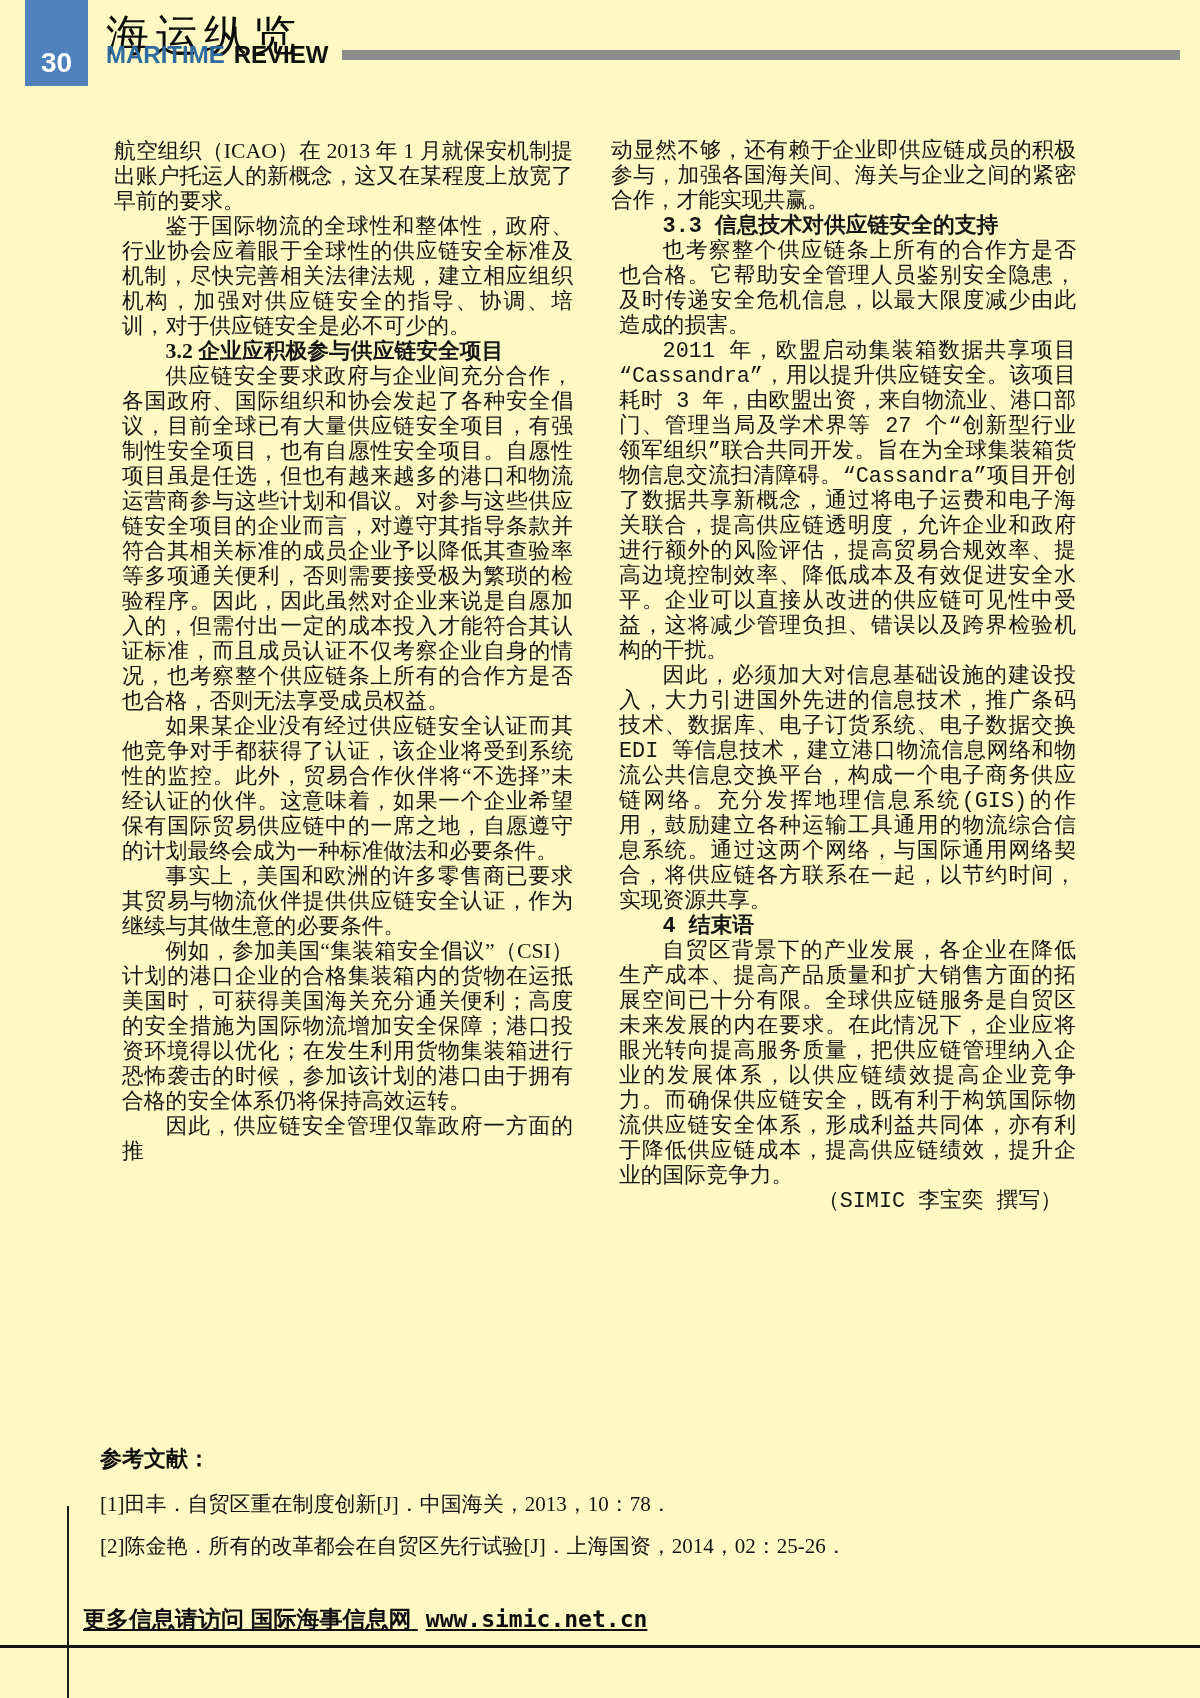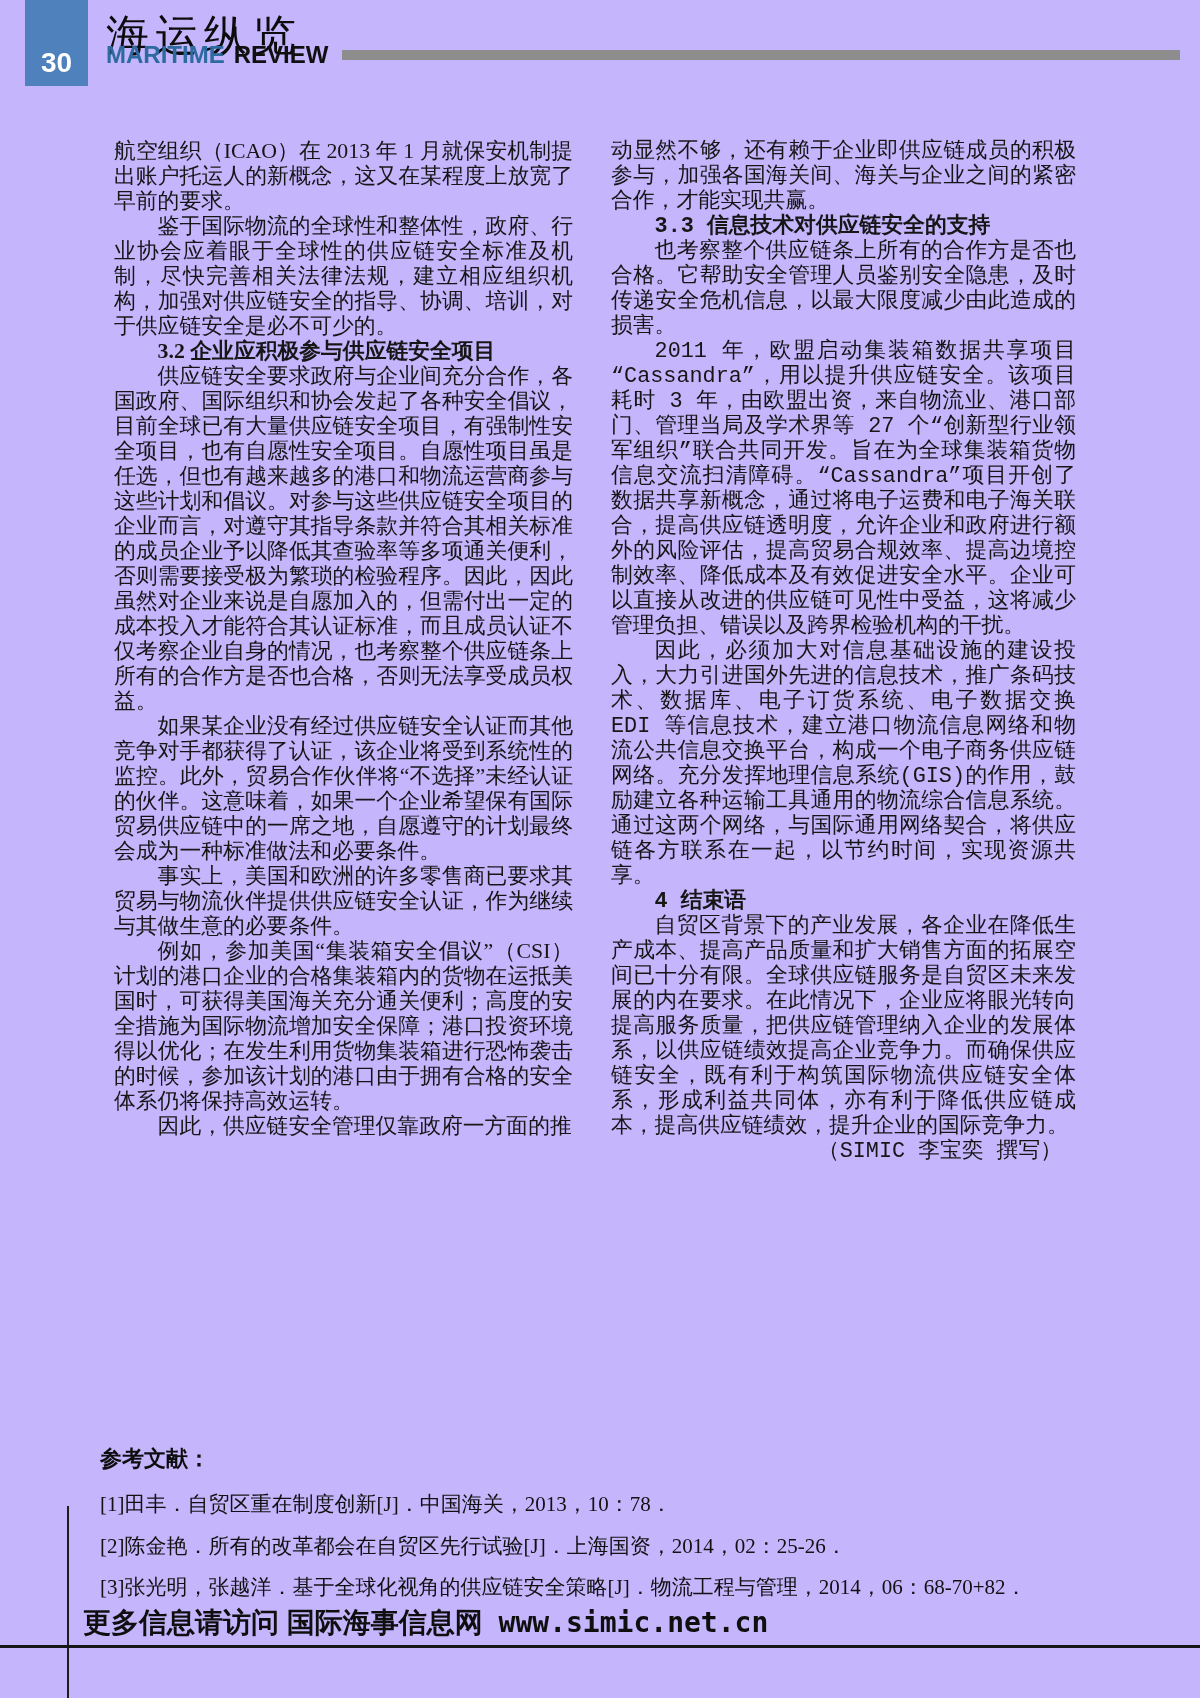--- a/index.html
+++ b/index.html
@@ -1,20 +1,20 @@
 <!DOCTYPE html>
 <html lang="zh"><head>
 <meta charset="utf-8">
 <style>
   html, body { margin: 0; padding: 0; background: #ffffff; }
   .page {
     position: relative;
     width: 1200px;
     height: 1698px;
-    background: #c4b5fd;
+    background: #fef9c3;
     overflow: hidden;
     font-family: "Liberation Serif", "DejaVu Serif", serif;
     color: #141414;
   }
 
   
   .page-num-box {
     position: absolute; left: 25px; top: 0; width: 63px; height: 86px;
     background: #4f81bd; color: #ffffff;
     display: flex; align-items: flex-end; justify-content: center;
@@ -39,21 +39,21 @@
   
   .col {
     position: absolute; top: 139px;
     text-align: justify;
     font-size: 21.8px; line-height: 25px;
     color: #161616;
   }
   .col-left  { left: 114px; width: 459px; }
   .col-right { left: 611px; width: 465px; font-family: Liberation Mono, monospace; }
   .col p, .col h3 { margin: 0; padding: 0; font-size: inherit; line-height: inherit; }
-  .col .indent { text-indent: 2em; }
+  .col .indent { text-indent: 2em; margin-left: 8px; }
   .col h3 { font-weight: bold; }
   .col .right { text-align: right; text-indent: 0; padding-right: 14px; }
 
   
   .references { position: absolute; left: 100px; top: 1444px; width: 970px; color: #111; }
   .references h4 {
     margin: 0 0 10px 0;
     font-family: "Liberation Sans", sans-serif;
     font-weight: bold; font-size: 22px; color: #0d0d0d;
   }
@@ -64,21 +64,21 @@
     position: absolute; left: 67px; top: 1506px; width: 2px; height: 192px;
     background: #1d1d1d;
   }
   .footer-rule {
     position: absolute; left: 0; top: 1645px; width: 1200px; height: 3px;
     background: #161616;
   }
   .footer-text {
     position: absolute; left: 83px; top: 1604px;
     font-family: "Liberation Sans", sans-serif; font-weight: bold;
-    font-size: 28px; color: #0f0f0f; white-space: nowrap;
+    font-size: 23px; color: #0f0f0f; white-space: nowrap; text-decoration: underline;
   }
   .footer-text .mono {
     font-family: "DejaVu Sans Mono", monospace; font-weight: bold; margin-left: 8px;
   }
 </style>
 </head>
 <body>
 
 <div class="page">
 
@@ -115,21 +115,20 @@
         <p class="indent">自贸区背景下的产业发展，各企业在降低生产成本、提高产品质量和扩大销售方面的拓展空间已十分有限。全球供应链服务是自贸区未来发展的内在要求。在此情况下，企业应将眼光转向提高服务质量，把供应链管理纳入企业的发展体系，以供应链绩效提高企业竞争力。而确保供应链安全，既有利于构筑国际物流供应链安全体系，形成利益共同体，亦有利于降低供应链成本，提高供应链绩效，提升企业的国际竞争力。</p>
         <p class=" right">（SIMIC 李宝奕 撰写）</p>
       </section>
   </main>
 
   <section class="references">
     <h4>参考文献：</h4>
     <div>
         <div class="ref-item">[1]田丰．自贸区重在制度创新[J]．中国海关，2013，10：78．</div>
         <div class="ref-item">[2]陈金艳．所有的改革都会在自贸区先行试验[J]．上海国资，2014，02：25-26．</div>
-        <div class="ref-item">[3]张光明，张越洋．基于全球化视角的供应链安全策略[J]．物流工程与管理，2014，06：68-70+82．</div>
       </div>
   </section>
 
   <div class="fold-line"></div>
 
   <footer>
     <div class="footer-rule"></div>
     <div class="footer-text">
       <span>更多信息请访问 国际海事信息网</span>
       <span class="mono">www.simic.net.cn</span>

